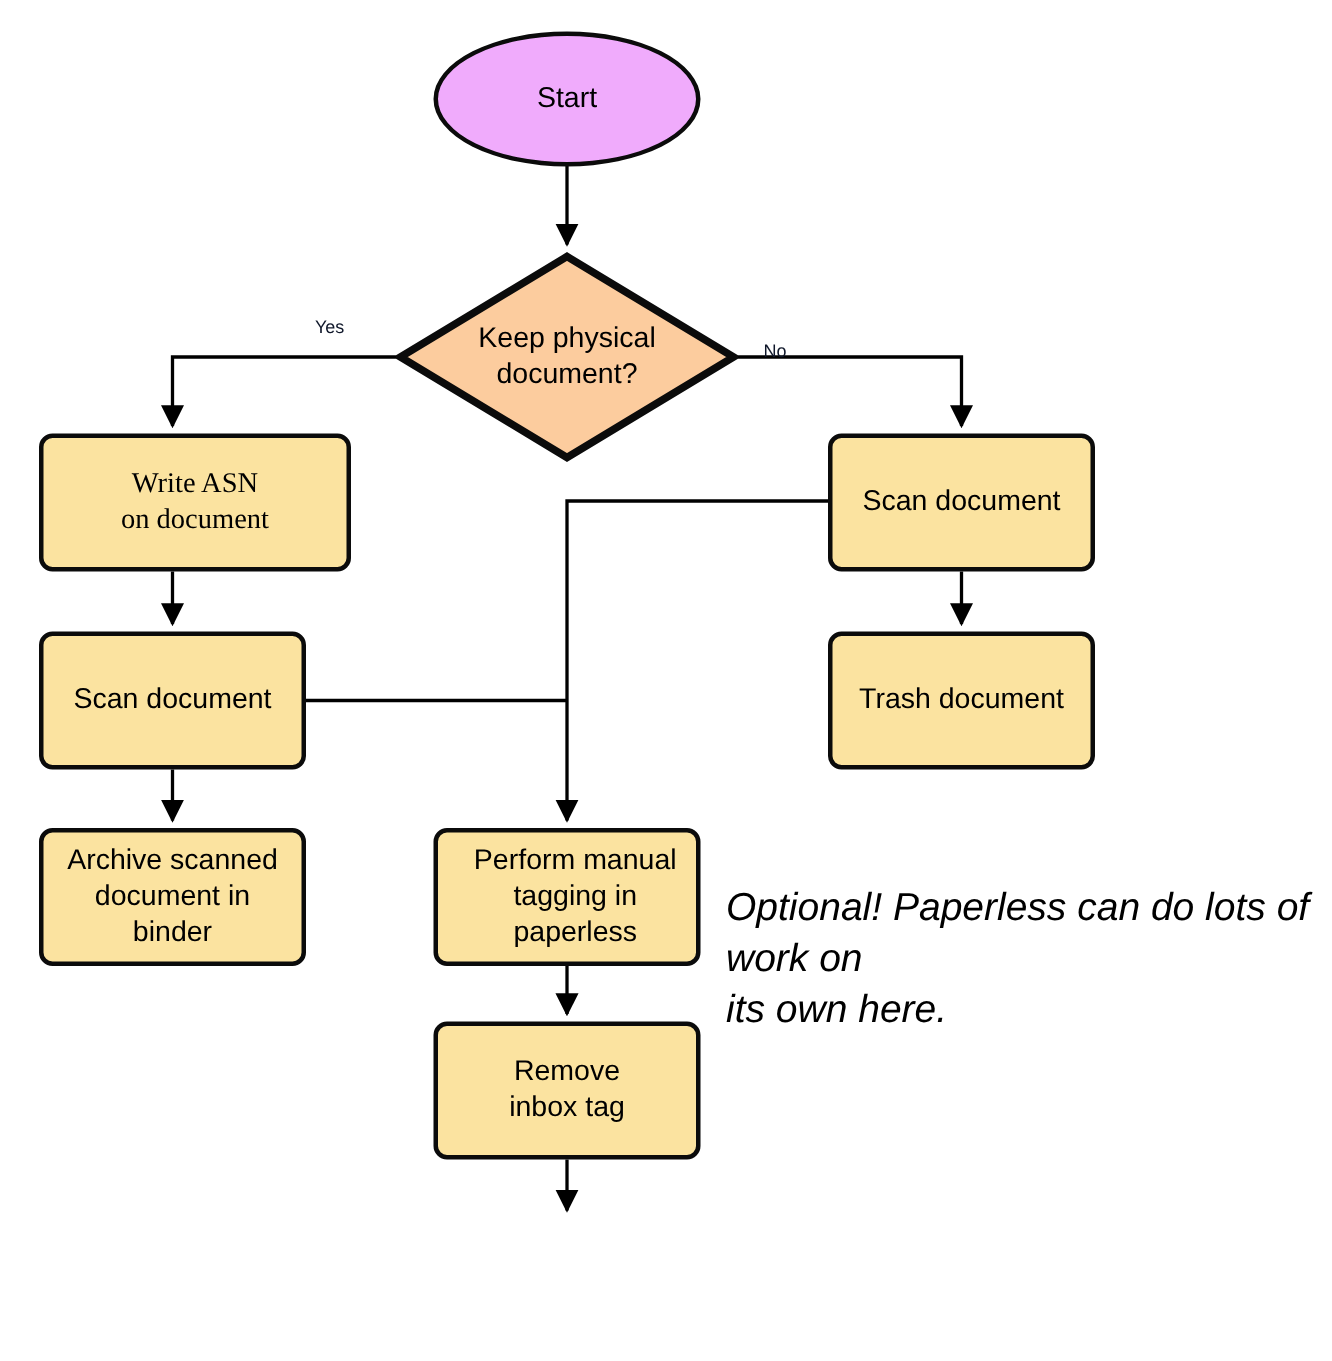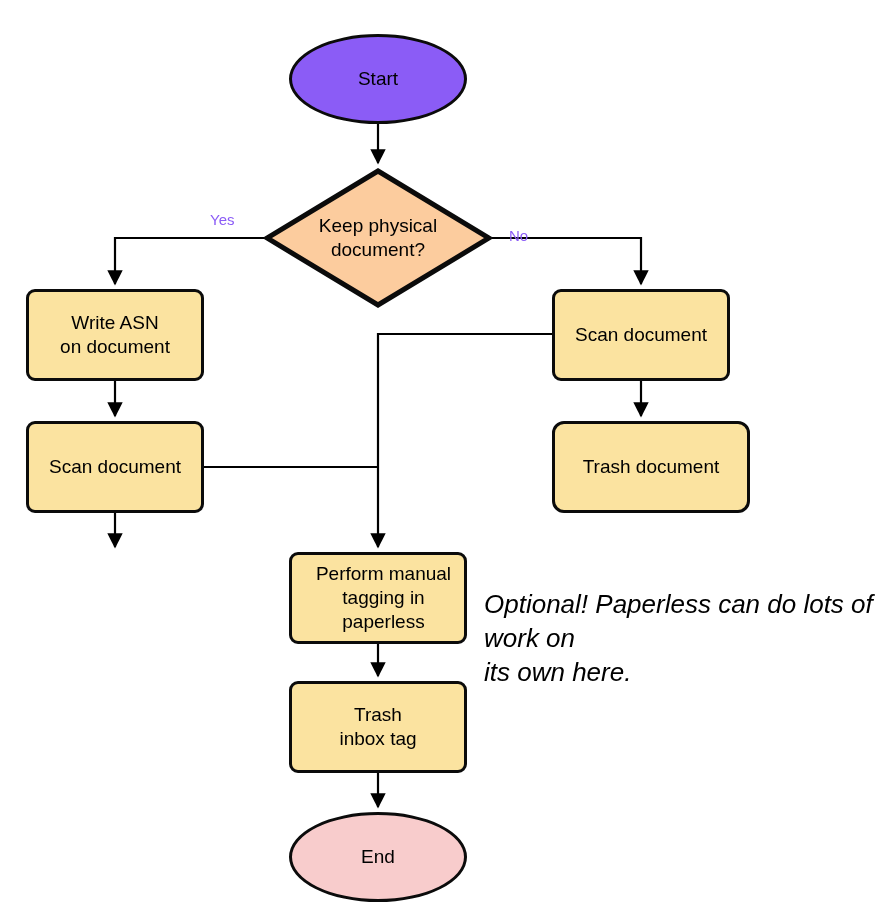--- a/index.html
+++ b/index.html
@@ -59,22 +59,22 @@
     width: 100%;
     height: 100%;
   }
   .decision-label {
     position: relative;
     z-index: 2;
     padding: 0 10px;
   }
   .edge-label {
     position: absolute;
-    font-size: 15px;
-    color: #8b5cf6;
+    font-size: 12px;
+    color: #0f172a;
     white-space: nowrap;
   }
   .annotation {
     position: absolute;
     font-style: italic;
     font-size: 26px;
     line-height: 1.3;
     color: #000000;
     white-space: pre-line;
   }
@@ -105,64 +105,66 @@
 
     <path d="M 552 334 L 378 334 L 378 547" stroke="#000000" stroke-width="2.2" fill="none" marker-end="url(#arrow)"></path>
 
     <path d="M 204 467 L 378 467" stroke="#000000" stroke-width="2.2" fill="none"></path>
 
     <path d="M 378 644 L 378 676" stroke="#000000" stroke-width="2.2" fill="none" marker-end="url(#arrow)"></path>
 
     <path d="M 378 773 L 378 807" stroke="#000000" stroke-width="2.2" fill="none" marker-end="url(#arrow)"></path>
   </svg>
 
-  <div class="node node-terminal" style="left:289px; top:34px; width:178px; height:90px; background:#8b5cf6;">
+  <div class="node node-terminal" style="left:289px; top:21px; width:178px; height:90px; background:#f0abfc;">
     <span>Start</span>
   </div>
 
   <div class="node node-decision" style="left:264px; top:168px; width:228px; height:140px;justify-content:center;">
     <svg class="decision-shape" viewBox="0 0 228 140" preserveAspectRatio="none" xmlns="http://www.w3.org/2000/svg">
       <polygon points="114,3 225,70 114,137 3,70" fill="#FCCC9E" stroke="#0B0B0B" stroke-width="5"></polygon>
     </svg>
     <span class="decision-label">Keep physical
 document?</span>
   </div>
 
-  <div class="node node-process" style="left:26px; top:289px; width:178px; height:92px; background:#FBE3A0;">
+  <div class="node node-process" style="left:26px; top:289px; width:208px; height:92px; background:#FBE3A0;font-family:Liberation Serif, serif;">
     <span>Write ASN
 on document</span>
   </div>
 
   <div class="node node-process" style="left:26px; top:421px; width:178px; height:92px; background:#FBE3A0;">
     <span>Scan document</span>
   </div>
 
+  <div class="node node-process" style="left:26px; top:552px; width:178px; height:92px; background:#FBE3A0;">
+    <span>Archive scanned
+document in
+binder</span>
+  </div>
 
   <div class="node node-process" style="left:552px; top:289px; width:178px; height:92px; background:#FBE3A0;">
     <span>Scan document</span>
   </div>
 
-  <div class="node node-process" style="left:552px; top:421px; width:198px; height:92px; background:#FBE3A0;border-radius:12px;">
+  <div class="node node-process" style="left:552px; top:421px; width:178px; height:92px; background:#FBE3A0;">
     <span>Trash document</span>
   </div>
 
   <div class="node node-process" style="left:289px; top:552px; width:178px; height:92px; background:#FBE3A0;padding-left:11px;">
     <span>Perform manual
 tagging in
 paperless</span>
   </div>
 
   <div class="node node-process" style="left:289px; top:681px; width:178px; height:92px; background:#FBE3A0;">
-    <span>Trash
+    <span>Remove
 inbox tag</span>
   </div>
 
-  <div class="node node-terminal" style="left:289px; top:812px; width:178px; height:90px; background:#F8CCCC;">
-    <span>End</span>
-  </div>
 
   <div class="edge-label" style="left:210px; top:211px;">Yes</div>
 
   <div class="edge-label" style="left:509px; top:227px;">No</div>
 
   <div class="annotation" style="left:484px; top:588px; width:404px;">Optional! Paperless can do lots of work on
 its own here.</div>
 
 </div>
 

